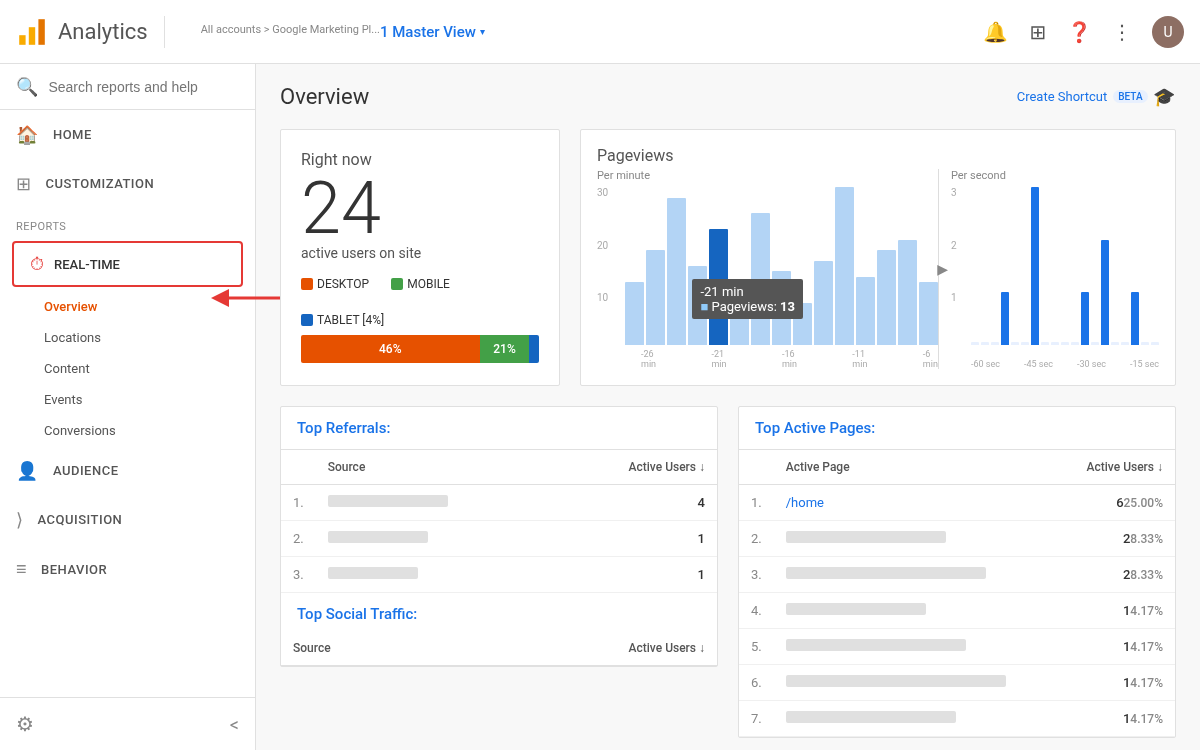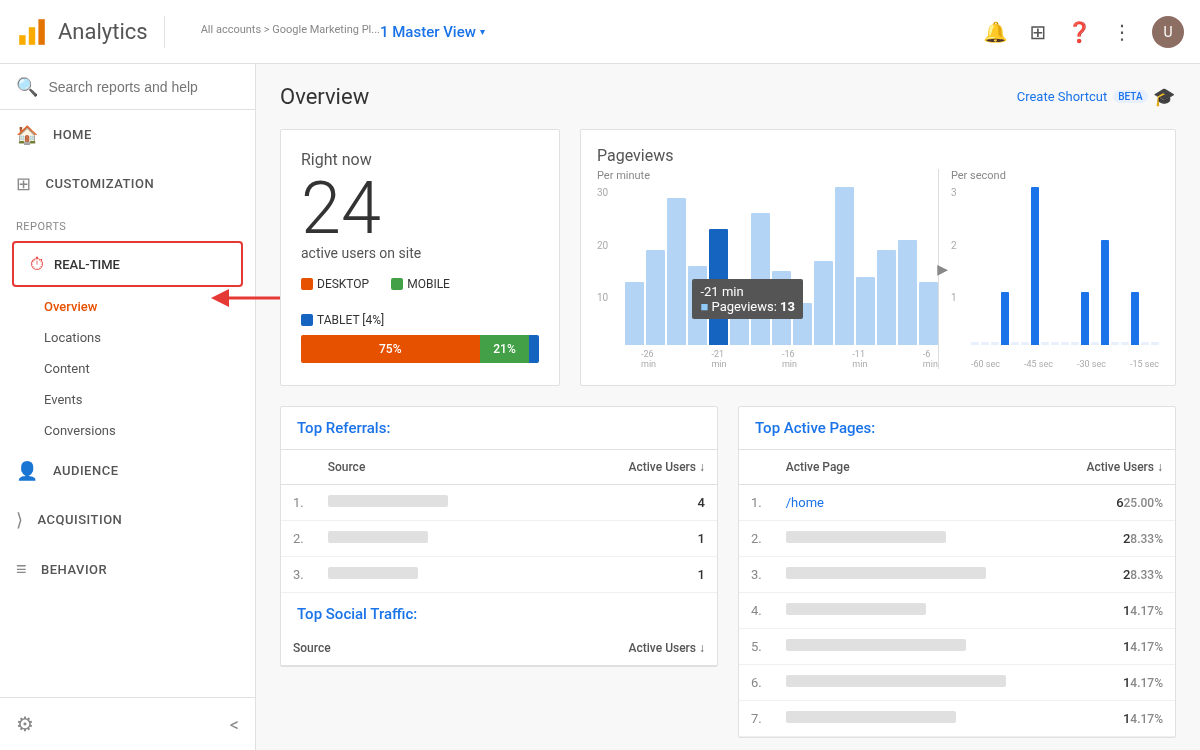--- a/index.html
+++ b/index.html
@@ -200,21 +200,21 @@
             <div class="legend-dot" style="background:#43a047;"></div>
             <span>MOBILE</span>
           </div>
           <div class="legend-item">
             <div class="legend-dot" style="background:#1565c0;"></div>
             <span>TABLET [4%]</span>
           </div>
         </div>
 
         <div class="device-bar">
-          <div class="bar-desktop" style="width:75%;">75%</div>
+          <div class="bar-desktop" style="width:75%;">46%</div>
           <div class="bar-mobile" style="width:21%;">21%</div>
           <div class="bar-tablet" style="width:4%;"></div>
         </div>
       </div>
 
       <div class="right-panel">
         <div class="chart-title">Pageviews</div>
         <div style="display:flex; height:200px; gap:0; position:relative;">
 
           <div style="flex:1.6; position:relative; border-right:1px solid #ddd; padding-right:8px;">

